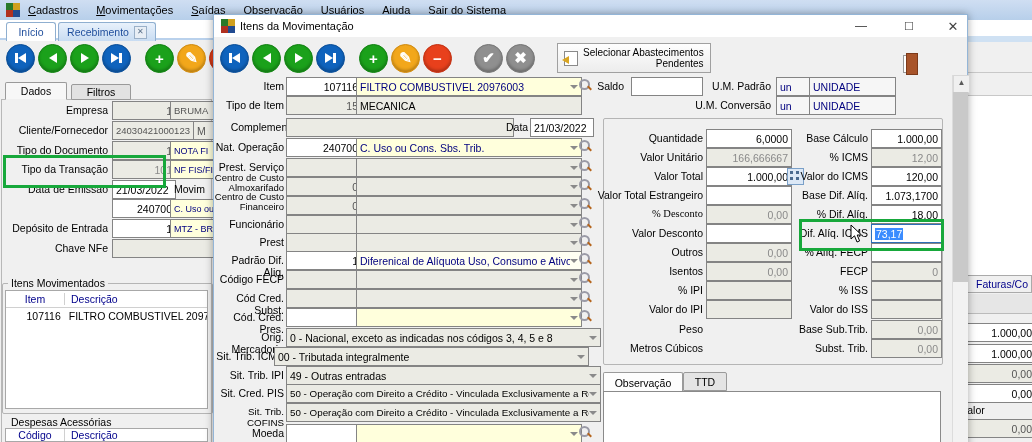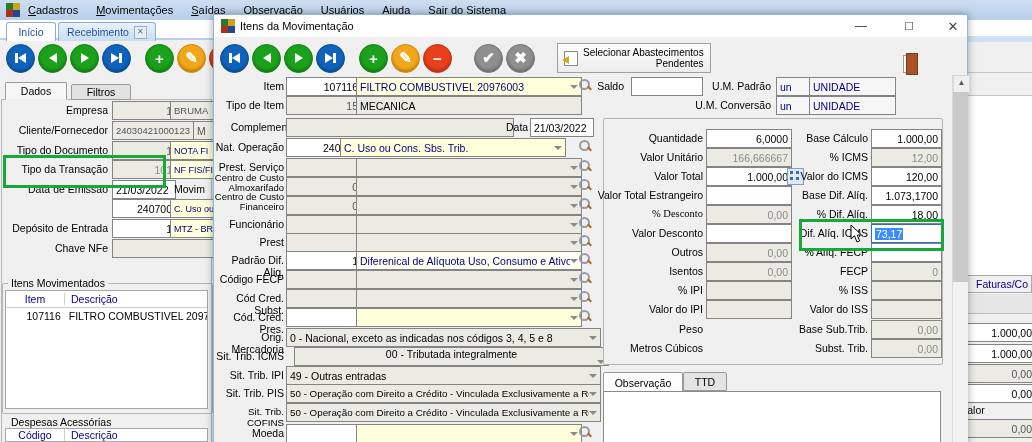--- a/index.html
+++ b/index.html
@@ -282,21 +282,21 @@
     <div class="fld gray num" style="left:72px;top:81px;width:68px;">15</div>
     <div class="fld gray" style="left:142px;top:81px;width:218px;color:#000;">MECANICA</div>
 
     <div class="lbl" style="left:0px;top:106px;width:70px;padding-left:12px;">Complemento</div>
     <div class="fld gray" style="left:72px;top:103px;width:220px;"></div>
     <div class="lbl" style="left:292px;top:106px;width:22px;">Data</div>
     <div class="fld" style="left:316px;top:103px;width:56px;">21/03/2022</div>
 
     <div class="lbl" style="left:0px;top:126px;width:70px;">Nat. Operação</div>
     <div class="fld num" style="left:72px;top:123px;width:68px;">240700</div>
-    <div class="fld yellow" style="left:126px;top:123px;width:218px;">
+    <div class="fld yellow" style="left:142px;top:123px;width:218px;">
         <span>C. Uso  ou  Cons. Sbs. Trib.</span>
         <span class="chev"></span>
       </div>
     <span class="mag" style="left:365px;top:125px;"></span>
 
     <div class="lbl" style="left:0px;top:146px;width:70px;">Prest. Serviço</div>
     <div class="fld gray" style="left:72px;top:143px;width:68px;"></div>
     <div class="fld gray" style="left:142px;top:143px;width:218px;">
         <span class="chev"></span>
       </div>
@@ -365,32 +365,32 @@
       </div>
     <span class="mag" style="left:365px;top:295px;"></span>
 
     <div class="lbl" style="left:0px;top:316px;width:70px;">Orig. Mercadoria</div>
     <div class="fld gray" style="left:72px;top:313px;width:307px;color:#000;">
         <span style="overflow:hidden;white-space:nowrap;">0 - Nacional, exceto as indicadas nos códigos 3, 4, 5 e 8</span>
         <span class="chev"></span>
       </div>
 
     <div class="lbl" style="left:0px;top:335px;width:70px;">Sit. Trib. ICMS</div>
-    <div class="fld gray" style="left:80px;top:332px;width:307px;color:#000;flex-direction:column;">
+    <div class="fld gray" style="left:60px;top:332px;width:307px;color:#000;">
         <span style="overflow:hidden;white-space:nowrap;">00 - Tributada integralmente</span>
         <span class="chev"></span>
       </div>
 
     <div class="lbl" style="left:0px;top:354px;width:70px;">Sit. Trib. IPI</div>
     <div class="fld gray" style="left:72px;top:351px;width:307px;color:#000;">
         <span style="overflow:hidden;white-space:nowrap;">49 - Outras entradas</span>
         <span class="chev"></span>
       </div>
 
-    <div class="lbl" style="left:0px;top:372px;width:70px;">Sit. Trib. PIS</div>
+    <div class="lbl" style="left:0px;top:372px;width:70px;">Sit. Cred. PIS</div>
     <div class="fld gray" style="left:72px;top:369px;width:307px;color:#000;font-size:9.8px;">
         <span style="overflow:hidden;white-space:nowrap;">50 - Operação com Direito a Crédito - Vinculada Exclusivamente a Rec</span>
         <span class="chev"></span>
       </div>
 
     <div class="lbl" style="left:0px;top:391px;width:70px;font-size:9.8px;">Sit. Trib. COFINS</div>
     <div class="fld gray" style="left:72px;top:388px;width:307px;color:#000;font-size:9.8px;">
         <span style="overflow:hidden;white-space:nowrap;">50 - Operação com Direito a Crédito - Vinculada Exclusivamente a Rec</span>
         <span class="chev"></span>
       </div>

